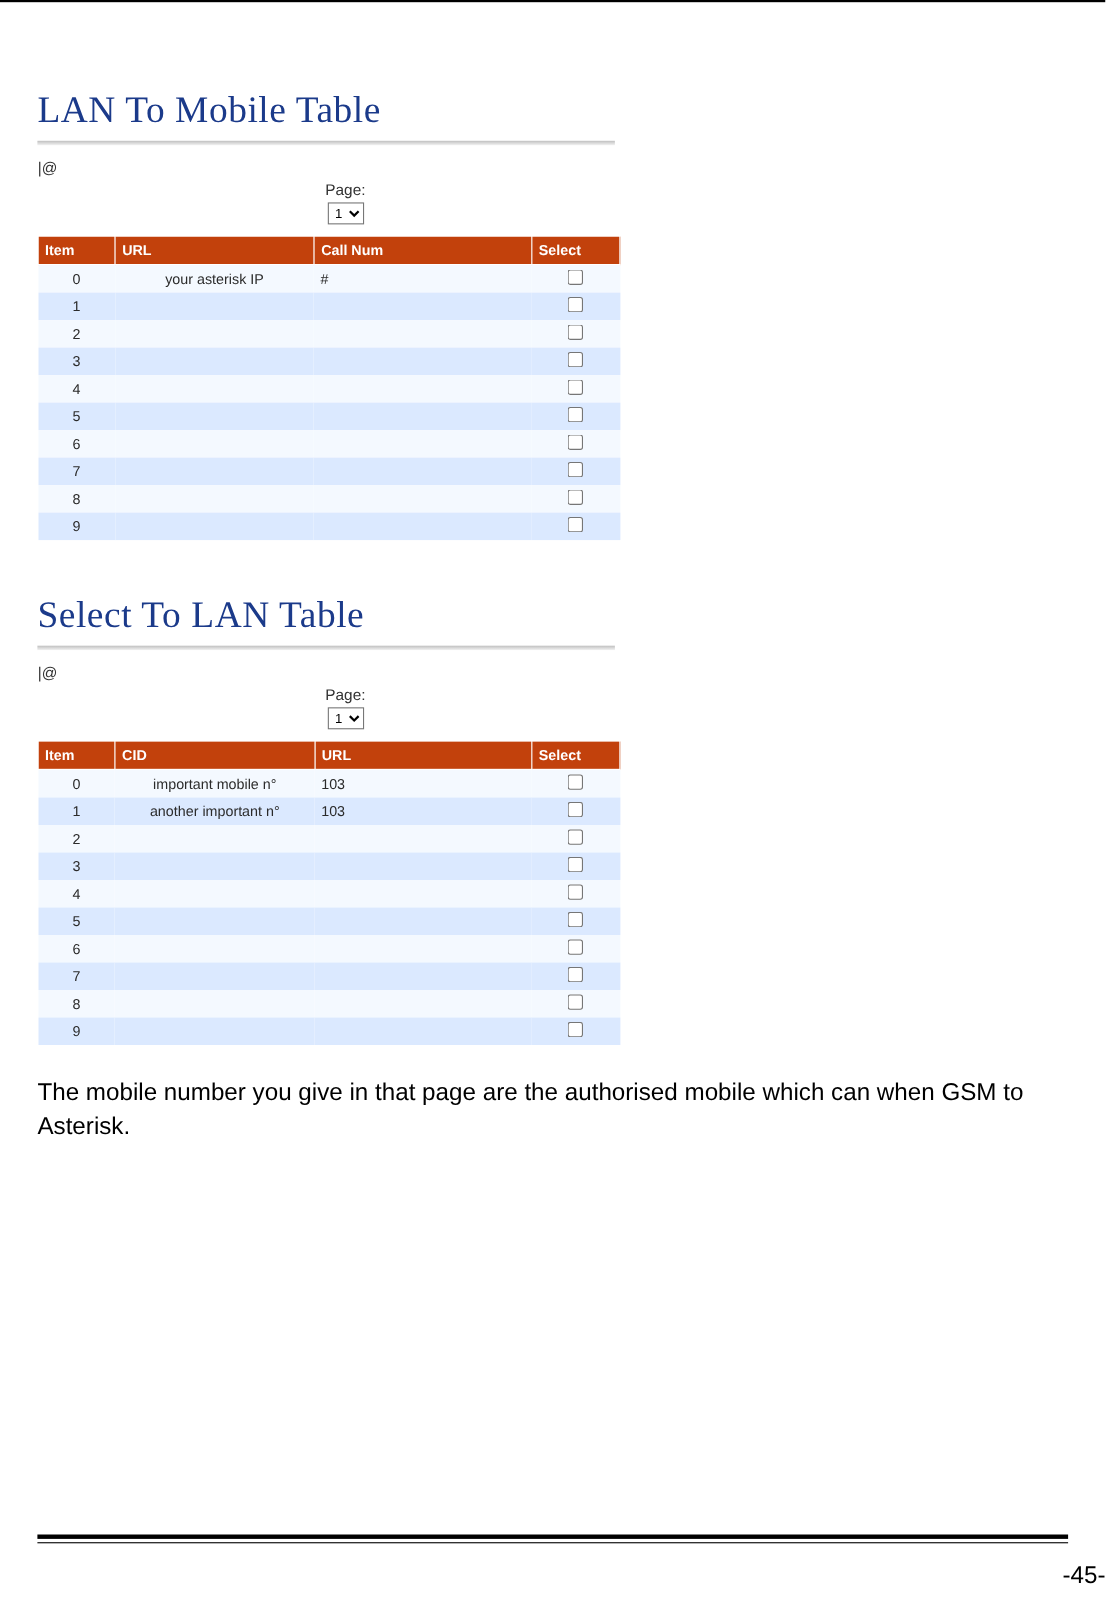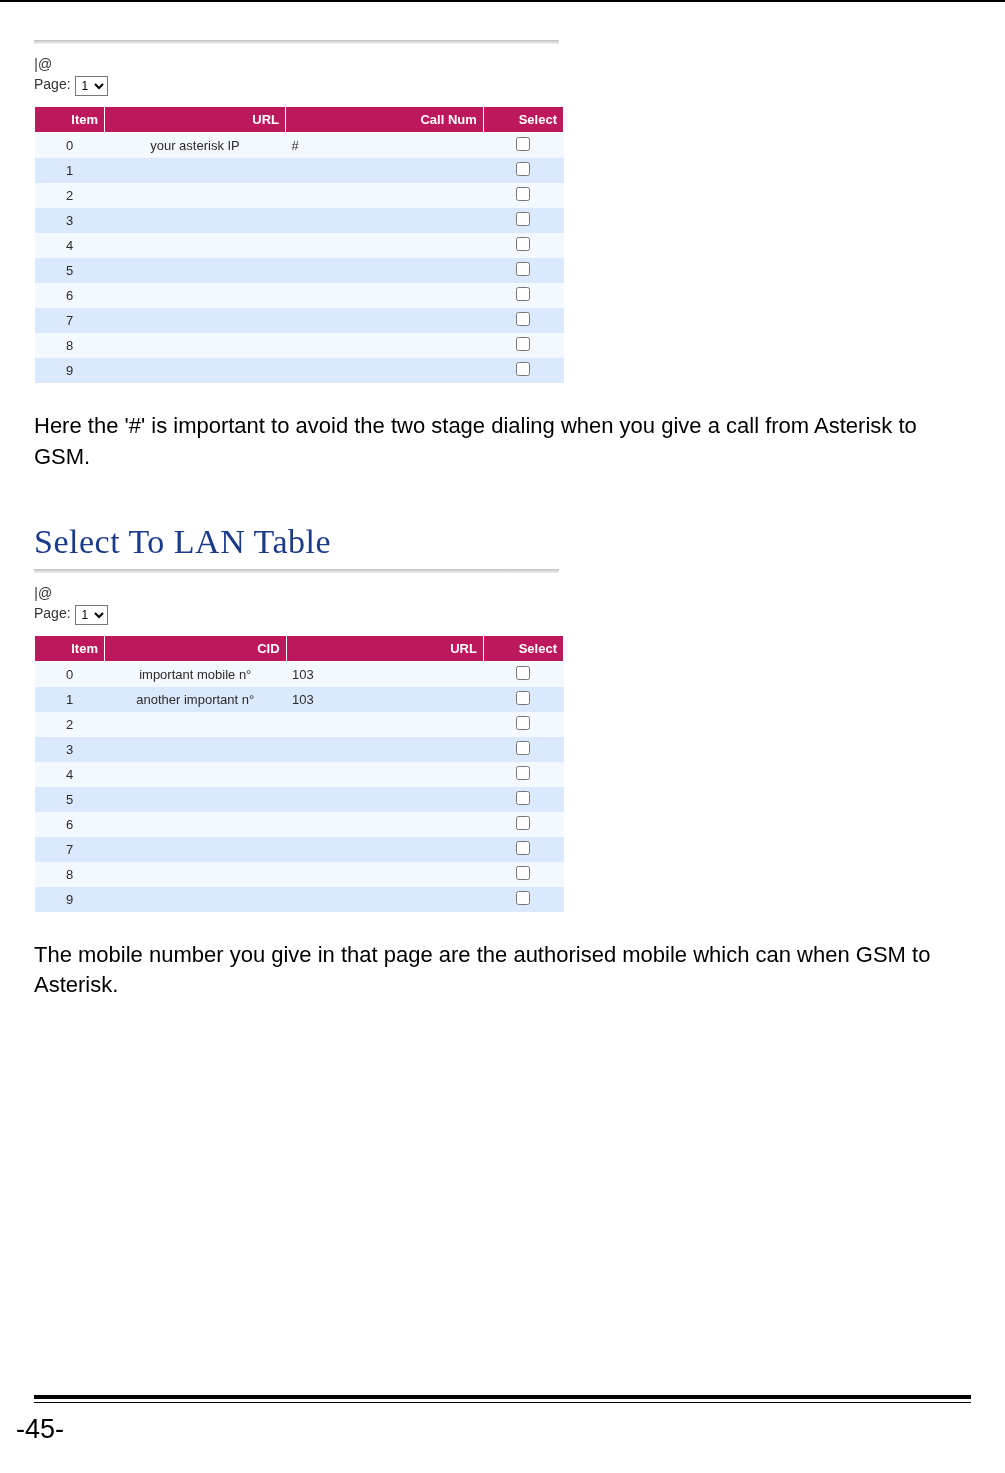--- a/index.html
+++ b/index.html
@@ -39,41 +39,42 @@
     font-size: 14px;
     color: #333;
     margin: 4px 0;
     font-style: italic;
   }
   .page-row {
     font-size: 14px;
     color: #333;
     margin-bottom: 10px;
     display: flex;
-    align-items: flex-start;
+    align-items: center;
     gap: 4px;
+    flex-direction: column;
   }
   .page-select {
     font-size: 12px;
     height: 20px;
     border: 1px solid #777;
     background: #fff;
     padding: 0 2px;
   }
   table.data-table {
     width: 530px;
     border-collapse: collapse;
     font-size: 13px;
   }
   table.data-table thead th {
-    background: #be185d;
+    background: #c2410c;
     color: #fff;
     font-weight: bold;
     padding: 5px 6px;
-    text-align: right;
+    text-align: left;
     border: 1px solid #fff;
   }
   table.data-table td {
     padding: 4px 6px;
     text-align: center;
     color: #2b2b2b;
   }
   table.data-table tbody tr:nth-child(odd) td {
     background: #f4f9ff;
   }
@@ -105,31 +106,32 @@
     bottom: 70px;
     border-top: 4px solid #000;
     border-bottom: 1px solid #000;
     height: 3px;
   }
   .page-num {
     position: absolute;
     bottom: 28px;
     left: 0;
     right: 0;
-    text-align: left;
-    font-size: 27px;
+    text-align: right;
+    font-size: 22px;
     padding-left: 16px;
   }
 </style>
 </head>
 <body>
 
 <div class="page">
 
   <div class="panel">
+    <div class="section-title">LAN To Mobile Table</div>
     <div class="hr-line"></div>
     <div class="filter-text">|@</div>
     <div class="page-row">
       <span>Page:</span>
       <select class="page-select">
         <option>1</option>
       </select>
     </div>
     <table class="data-table">
       <thead>
@@ -198,21 +200,20 @@
           <tr>
             <td>9</td>
             <td></td>
             <td style="text-align: left;"></td>
             <td><input type="checkbox" class="chk" style=""></td>
           </tr>
         </tbody>
     </table>
   </div>
 
-  <p class="body-text">Here the '#' is important to avoid the two stage dialing when you give a call from Asterisk to GSM.</p>
 
   <div class="panel">
     <div class="section-title">Select To LAN Table</div>
     <div class="hr-line"></div>
     <div class="filter-text">|@</div>
     <div class="page-row">
       <span>Page:</span>
       <select class="page-select">
         <option>1</option>
       </select>

